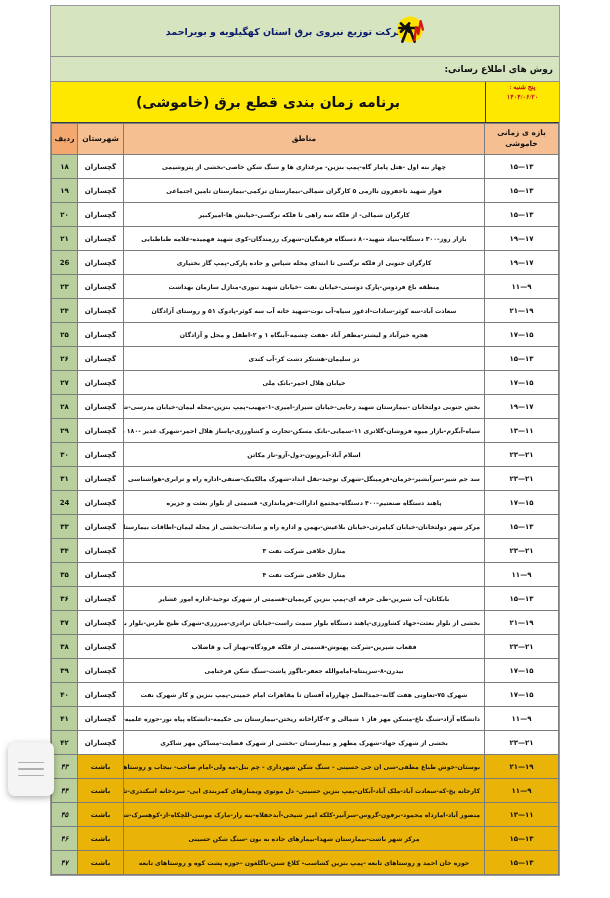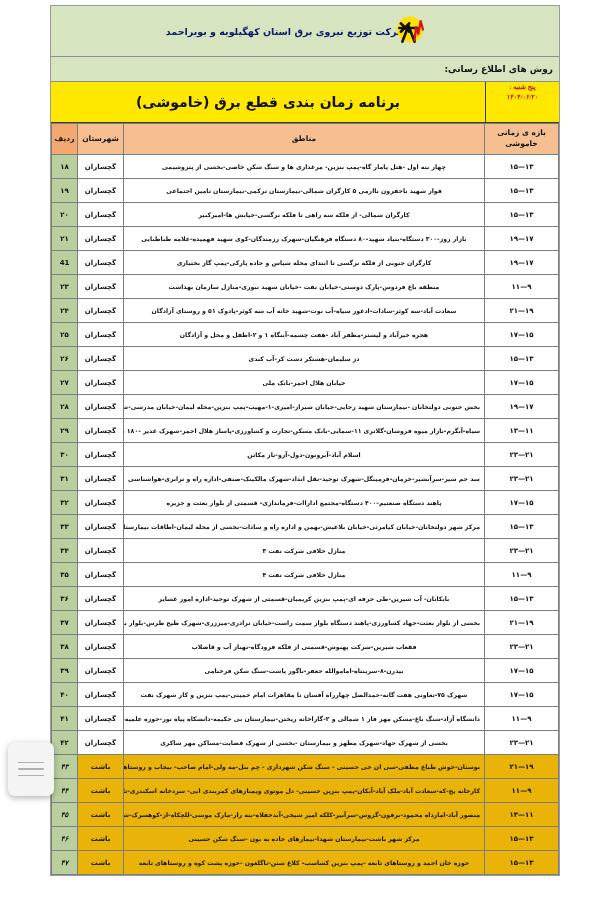--- a/index.html
+++ b/index.html
@@ -225,21 +225,21 @@
         <tr class="reg-gachsaran">
           <td class="td-time">۱۷—۱۹</td>
           <td class="td-area">بازار روز-۳۰۰ دستگاه-بنیاد شهید-۸۰ دستگاه فرهنگیان-شهرک رزمندگان-کوی شهید فهمیده-علامه طباطبایی</td>
           <td class="td-city">گچساران</td>
           <td class="td-no">۲۱</td>
         </tr>
         <tr class="reg-gachsaran">
           <td class="td-time">۱۷—۱۹</td>
           <td class="td-area">کارگران جنوبی از فلکه نرگسی تا ابتدای محله شیاس و جاده پارکی-پمپ گاز بختیاری</td>
           <td class="td-city">گچساران</td>
-          <td class="td-no">41</td>
+          <td class="td-no">26</td>
         </tr>
         <tr class="reg-gachsaran">
           <td class="td-time">۹—۱۱</td>
           <td class="td-area">منطقه باغ فردوس-پارک دوستی-خیابان نفت -خیابان شهید نبوری-منازل سازمان بهداشت</td>
           <td class="td-city">گچساران</td>
           <td class="td-no">۲۳</td>
         </tr>
         <tr class="reg-gachsaran">
           <td class="td-time">۱۹—۲۱</td>
           <td class="td-area">سعادت آباد-سه کوثر-سادات-ادغور سیاه-آب نوت-شهید خانه آب سه کوثر-پادوک ۵۱ و روستای آزادگان</td>
@@ -285,21 +285,21 @@
         <tr class="reg-gachsaran">
           <td class="td-time">۲۱—۲۳</td>
           <td class="td-area">سد جم شیر-سرآبشیر-خرمان-فرمینگل-شهرک توحید-نقل انداد-شهرک مالکینک-صنفی-اداره راه و ترابری-هواشناسی</td>
           <td class="td-city">گچساران</td>
           <td class="td-no">۳۱</td>
         </tr>
         <tr class="reg-gachsaran">
           <td class="td-time">۱۵—۱۷</td>
           <td class="td-area">پاهند دستگاه صنعتیم-۴۰۰ دستگاه-مجتمع اداراات-فرمانداری- قسمتی از بلوار بعثت و جزیره</td>
           <td class="td-city">گچساران</td>
-          <td class="td-no">۳۲</td>
+          <td class="td-no">24</td>
         </tr>
         <tr class="reg-gachsaran">
           <td class="td-time">۱۳—۱۵</td>
           <td class="td-area">مرکز شهر دولتخانان-خیابان کیامرثی-خیابان بلاعیش-بهمن و اداره راه و سادات-بخشی از محله لیمان-اطاقات بیمارستان رجایی</td>
           <td class="td-city">گچساران</td>
           <td class="td-no">۳۳</td>
         </tr>
         <tr class="reg-gachsaran">
           <td class="td-time">۲۱—۲۳</td>
           <td class="td-area">منازل خلافی شرکت نفت ۳</td>

